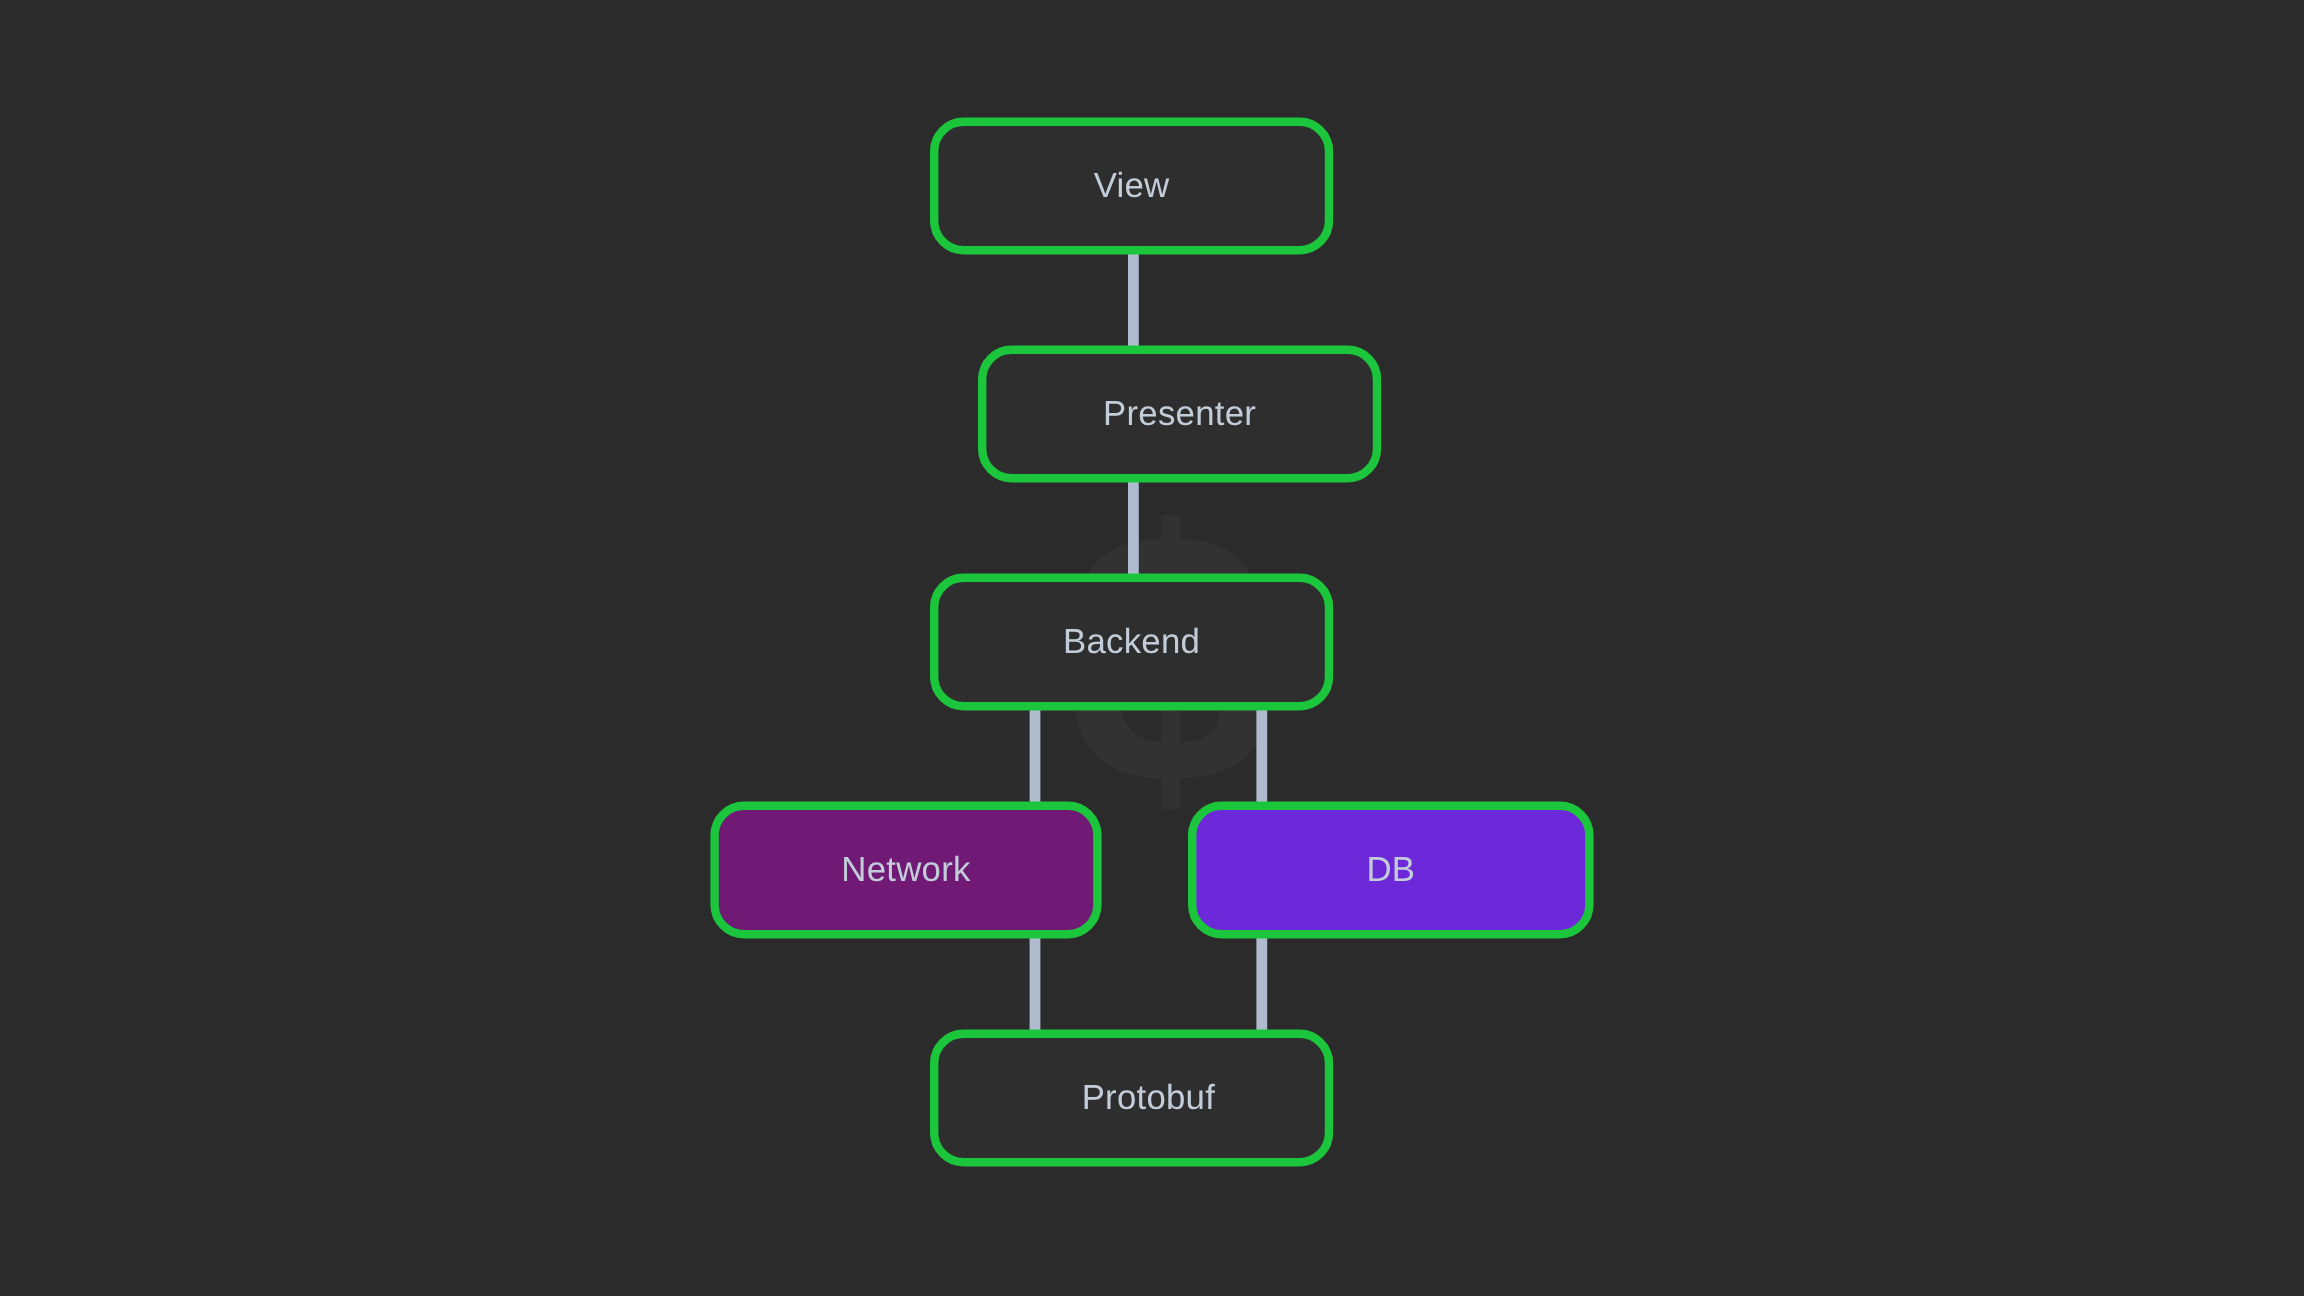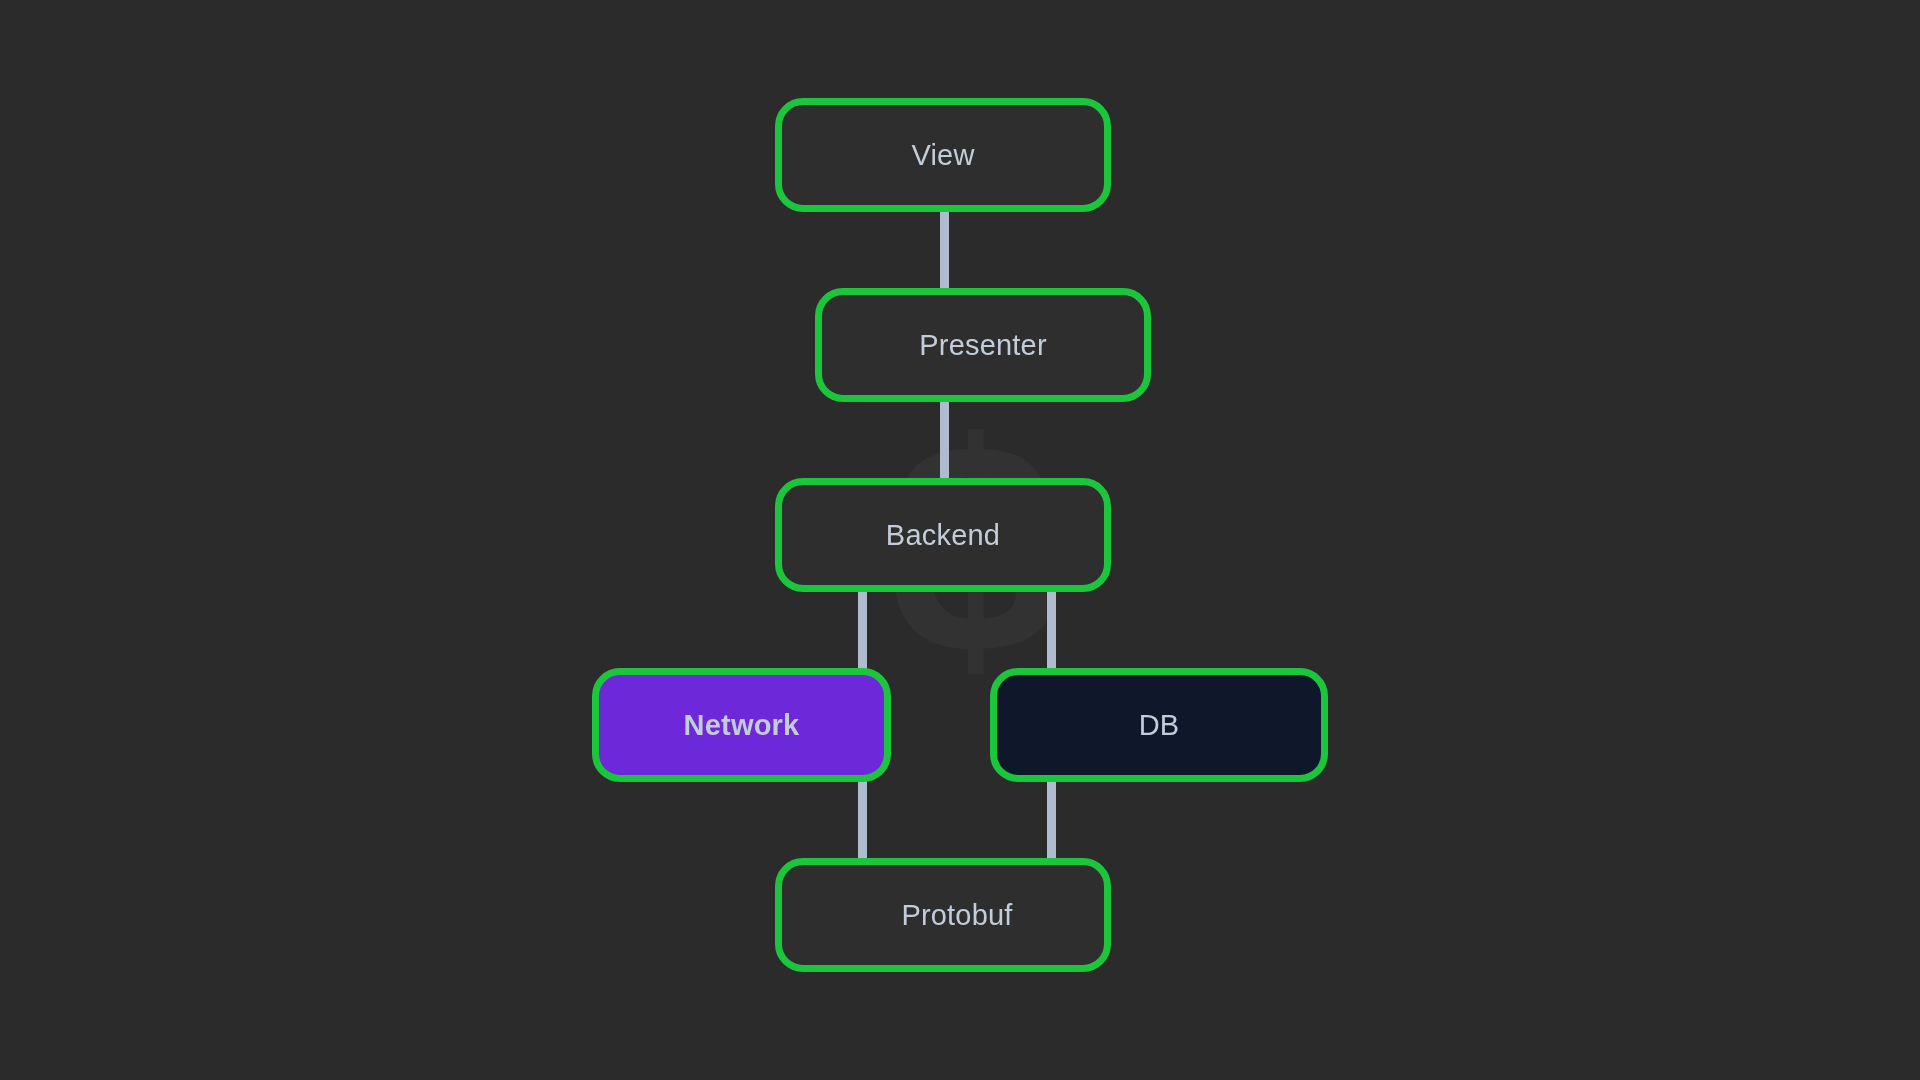--- a/index.html
+++ b/index.html
@@ -100,24 +100,24 @@
   <div id="node-layer">
       <div class="node" style="left: 775px; top: 98px; width: 336px; height: 114px; border-color: rgb(28, 198, 60); background: rgb(46, 46, 46);">
         <span class="node-label" style="color: rgb(195, 205, 217);">View</span>
       </div>
       <div class="node" style="left: 775px; top: 288px; width: 336px; height: 114px; border-color: rgb(28, 198, 60); background: rgb(46, 46, 46); margin-left: 40px;">
         <span class="node-label" style="color: rgb(195, 205, 217);">Presenter</span>
       </div>
       <div class="node" style="left: 775px; top: 478px; width: 336px; height: 114px; border-color: rgb(28, 198, 60); background: rgb(46, 46, 46); text-align: right;">
         <span class="node-label" style="color: rgb(195, 205, 217);">Backend</span>
       </div>
-      <div class="node" style="left: 592px; top: 668px; width: 299px; height: 114px; border-color: rgb(28, 198, 60); background: #6d28d9; font-weight: bold;">
+      <div class="node" style="left: 592px; top: 668px; width: 326px; height: 114px; border-color: rgb(28, 198, 60); background: #701a75;">
         <span class="node-label" style="color: rgb(195, 205, 217);">Network</span>
       </div>
-      <div class="node" style="left: 990px; top: 668px; width: 338px; height: 114px; border-color: rgb(28, 198, 60); background: #0f172a;">
+      <div class="node" style="left: 990px; top: 668px; width: 338px; height: 114px; border-color: rgb(28, 198, 60); background: #6d28d9;">
         <span class="node-label" style="color: rgb(195, 205, 217);">DB</span>
       </div>
       <div class="node" style="left: 775px; top: 858px; width: 336px; height: 114px; border-color: rgb(28, 198, 60); background: rgb(46, 46, 46); padding-left: 28px;">
         <span class="node-label" style="color: rgb(195, 205, 217);">Protobuf</span>
       </div>
     </div>
 
 </div>
 
 </body></html>

